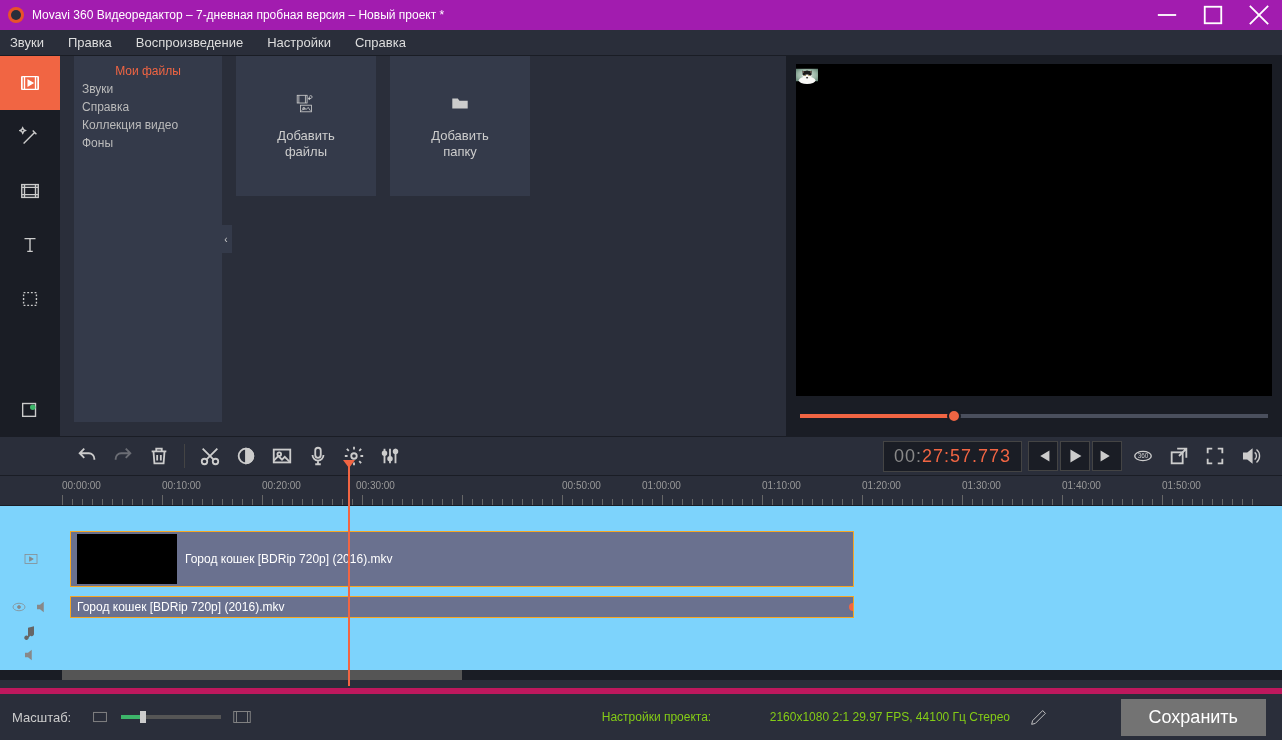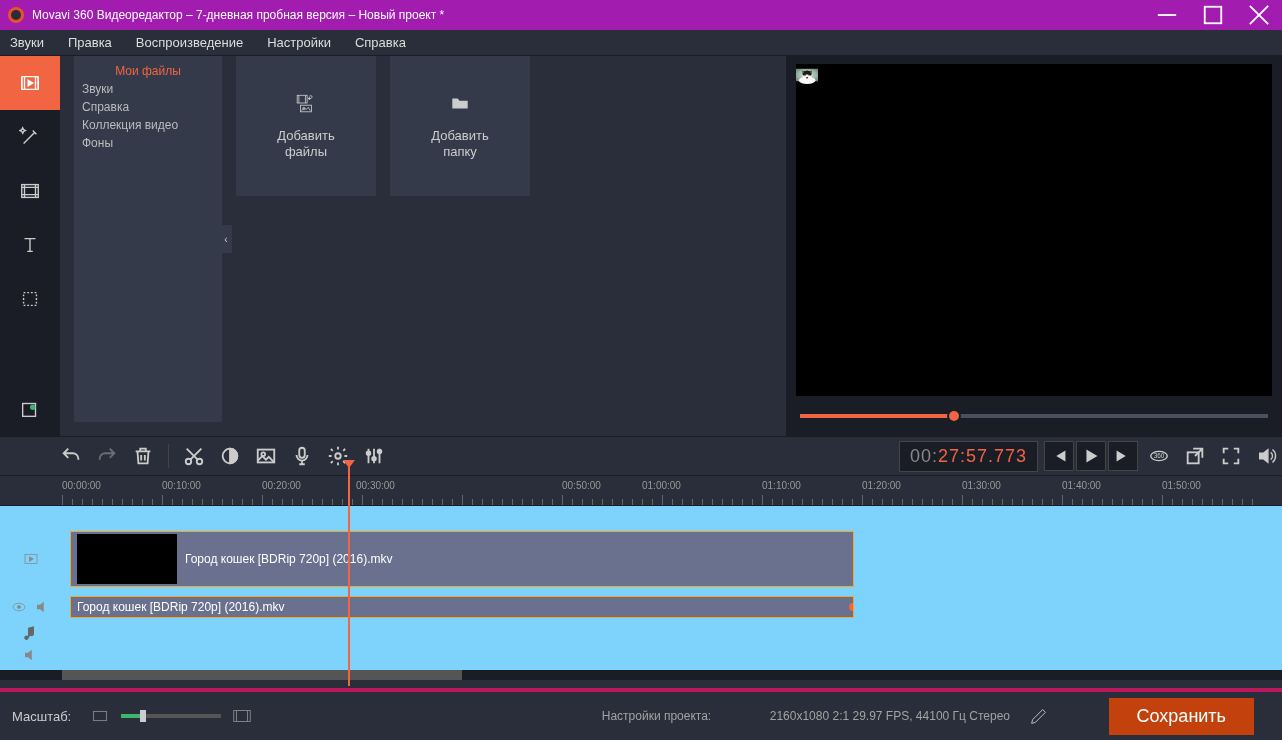--- a/index.html
+++ b/index.html
@@ -43,21 +43,21 @@
 
 .preview { width: 496px; background: #1a1d25; display: flex; flex-direction: column; padding: 8px 10px 0 10px; }
 .preview-video { flex: 1; background: #000; position: relative; overflow: hidden; }
 .preview-cat { position: absolute; inset: 0; }
 .preview-slider { height: 40px; display: flex; align-items: center; padding: 0 4px; }
 .slider-track { height: 4px; flex: 1; background: #4a4f5d; position: relative; }
 .slider-fill { position: absolute; height: 100%; background: #f16543; width: 33%; }
 .slider-thumb { position: absolute; width: 14px; height: 14px; background: #f16543; border-radius: 50%; left: 33%; top: 50%; transform: translate(-50%,-50%); border: 2px solid #1a1d25; }
 
 
-.toolbar-row { height: 40px; background: #2a2e3a; display: flex; align-items: center; padding: 0 0; border-top: 1px solid #1a1d25; border-bottom: 1px solid #1a1d25; }
+.toolbar-row { height: 40px; background: #2a2e3a; display: flex; align-items: center; padding: 0 16px; border-top: 1px solid #1a1d25; border-bottom: 1px solid #1a1d25; }
 .toolbar-left { display: flex; gap: 6px; align-items: center; padding-left: 56px; }
 .tb-btn { width: 30px; height: 30px; display: flex; align-items: center; justify-content: center; cursor: pointer; border-radius: 2px; }
 .tb-sep { width: 1px; height: 24px; background: #444; margin: 0 4px; }
 .toolbar-right { margin-left: auto; display: flex; align-items: center; gap: 6px; }
 .timecode { background: #1a1d25; border: 1px solid #444; padding: 4px 10px; font-family: monospace; font-size: 18px; letter-spacing: 1px; display: flex; }
 .timecode .tc-hours { color: #888; }
 .timecode .tc-rest { color: #f16543; }
 .play-group { display: flex; gap: 2px; }
 .play-btn { width: 30px; height: 30px; background: #1a1d25; border: 1px solid #444; display: flex; align-items: center; justify-content: center; cursor: pointer; }
 .icon-group { display: flex; gap: 6px; }
@@ -78,29 +78,29 @@
 .track-body { flex: 1; height: 100%; position: relative; }
 .clip { position: absolute; background: #6a718f; border: 1px solid #f5a623; display: flex; align-items: center; padding-left: 6px; color: #fff; font-size: 12px; overflow: hidden; }
 .clip.video { height: 56px; top: 5px; }
 .clip.audio { height: 22px; top: 0; }
 .clip-thumb { width: 100px; height: 50px; background: #000; margin-right: 8px; }
 .audio-dot { position: absolute; width: 8px; height: 8px; background: #f16543; border-radius: 50%; right: -4px; top: 50%; transform: translateY(-50%); }
 .timeline-scroll { height: 10px; background: #1a1d25; position: relative; margin-top: 4px; }
 .timeline-scroll-thumb { position: absolute; left: 62px; width: 400px; height: 100%; background: #555; }
 
 
-.statusbar { height: 52px; background: #2a2e3a; border-top: 4px solid #be185d; display: flex; align-items: center; padding: 0 12px; gap: 18px; position: absolute; bottom: 0; width: 100%; }
+.statusbar { height: 52px; background: #2a2e3a; border-top: 6px solid #be185d; display: flex; align-items: center; padding: 0 12px; gap: 18px; position: absolute; bottom: 0; width: 100%; }
 .zoom-control { display: flex; align-items: center; gap: 10px; }
 .zoom-track { width: 100px; height: 4px; background: #555; position: relative; }
 .zoom-fill { position: absolute; height: 100%; width: 22%; background: #3db56a; }
 .zoom-thumb { position: absolute; width: 6px; height: 12px; background: #ccc; left: 22%; top: 50%; transform: translate(-50%,-50%); }
-.status-info { margin-left: auto; display: flex; flex-direction: column; gap: 16px; font-size: 12px; color: #a3a3a3; margin-right: 220px; }
+.status-info { margin-left: auto; display: flex; flex-direction: column; gap: 16px; font-size: 12px; color: #84cc16; margin-right: 220px; }
 .status-info-row { display: flex; gap: 18px; align-items: center; }
 .status-info-row .label { width: 150px; }
-.save-btn { background: #c2410c; color: #fff; padding: 8px 28px; font-size: 18px; border: none; cursor: pointer; position: absolute; right: 28px; }
+.save-btn { background: #737373; color: #fff; padding: 8px 28px; font-size: 18px; border: none; cursor: pointer; position: absolute; right: 16px; }
 
 svg { width: 22px; height: 22px; }
 .icon-sm svg { width: 18px; height: 18px; }
 </style>
 </head>
 <body>
 
 <div class="titlebar">
   <div class="app-icon"></div>
   <div class="title">Movavi 360 Видеоредактор – 7-дневная пробная версия – Новый проект *</div>

